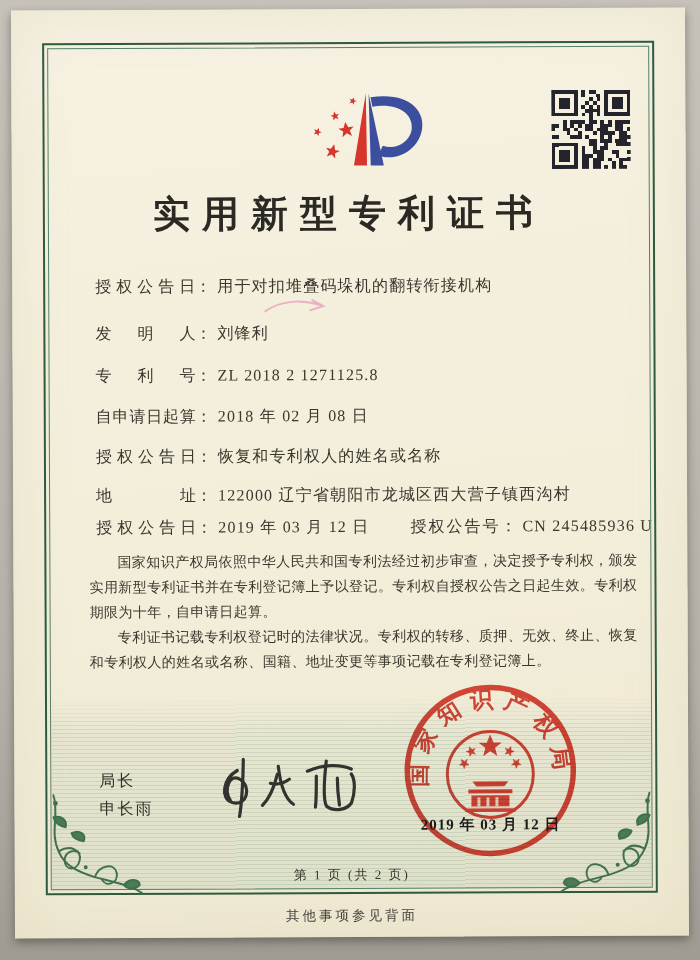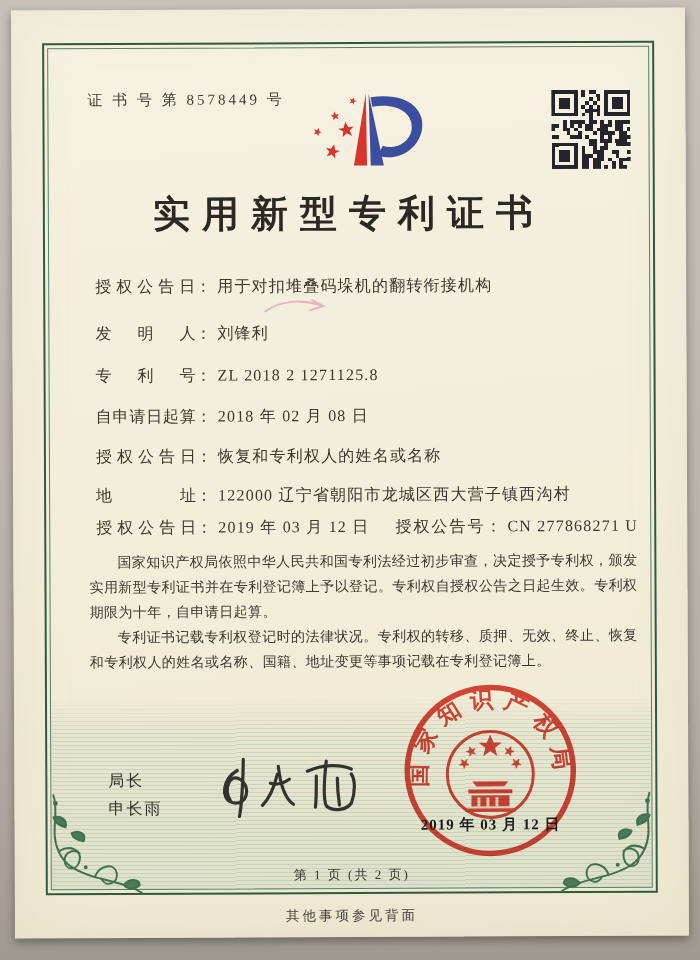--- a/index.html
+++ b/index.html
@@ -26,25 +26,25 @@
   .cert-no{position:absolute;left:43px;top:46px;font-size:15px;letter-spacing:3px;color:#403d37;}
   .logo{position:absolute;left:253px;top:45px;width:135px;height:84px;}
   .qr{position:absolute;left:507px;top:47px;width:79px;height:79px;}
   .title{position:absolute;left:0;top:145px;width:100%;text-align:center;
          font-size:37px;font-weight:bold;letter-spacing:12px;color:#2b2923;}
   .field-row{position:absolute;left:50px;width:545px;font-size:16px;white-space:nowrap;color:#3a372f;}
   .flabel{display:inline-block;width:100px;text-align:justify;text-align-last:justify;}
   .flabel2{display:inline-block;letter-spacing:2px;}
   .colon{display:inline-block;margin-right:6px;}
   .fvalue{letter-spacing:1.2px;}
-  .second{margin-left:26px;}
+  .second{margin-left:41px;}
   .paras{position:absolute;left:43px;top:506px;width:548px;font-size:14px;
          line-height:1.78;letter-spacing:.4px;color:#3b382f;text-align:justify;}
   .paras p{text-indent:2em;}
-  .signoff{position:absolute;left:61px;font-size:16px;letter-spacing:2px;color:#33302a;}
+  .signoff{position:absolute;left:52px;font-size:16px;letter-spacing:2px;color:#33302a;}
   .sig{position:absolute;left:160px;top:710px;width:150px;height:66px;}
   .seal{position:absolute;left:355px;top:639px;width:176px;height:176px;
         mix-blend-mode:multiply;opacity:.92;}
   .seal-date{position:absolute;left:323px;top:772px;width:240px;text-align:center;
              font-size:15px;letter-spacing:1px;color:#1c1b19;font-weight:bold;z-index:5;}
   .page-num{position:absolute;left:0;top:822px;width:100%;text-align:center;font-size:13px;
             letter-spacing:2px;color:#3a372f;z-index:5;}
   .footer-note{position:absolute;left:31px;top:898px;width:612px;text-align:center;
                font-size:13.5px;letter-spacing:3px;color:#45423a;}
   .corner{position:absolute;width:98px;height:102px;z-index:2;}
@@ -54,21 +54,20 @@
   svg{display:block;}
 </style>
 </head>
 <body>
 
 <div class="stage">
   <div class="paper">
     <div class="frame">
       <div class="band"></div>
 
-      <div class="cert-no">证 书 号 第 8578449 号</div>
 
       <div class="logo">
         <svg viewBox="0 0 140 90" width="135" height="84">
           <defs>
             <path id="star" d="M0,-10 L2.94,-3.09 L9.51,-3.09 L4.05,1.18 L5.88,8.09 L0,4 L-5.88,8.09 L-4.05,1.18 L-9.51,-3.09 L-2.94,-3.09 Z"></path>
           </defs>
           <g fill="var(--logo-red)">
             <use href="#star" transform="translate(57,13) scale(0.42) rotate(18)"></use>
             <use href="#star" transform="translate(38,29) scale(0.50) rotate(-12)"></use>
             <use href="#star" transform="translate(19,46) scale(0.46) rotate(22)"></use>
@@ -335,21 +334,21 @@
       <div class="field-row" style="top:362px">
         <span class="flabel">自申请日起算</span><span class="colon">：</span><span class="fvalue">2018 年 02 月 08 日</span>
       </div>
       <div class="field-row" style="top:402px">
         <span class="flabel">授权公告日</span><span class="colon">：</span><span class="fvalue">恢复和专利权人的姓名或名称</span>
       </div>
       <div class="field-row" style="top:441px">
         <span class="flabel">地址</span><span class="colon">：</span><span class="fvalue">122000 辽宁省朝阳市龙城区西大营子镇西沟村</span>
       </div>
       <div class="field-row" style="top:473px">
-        <span class="flabel">授权公告日</span><span class="colon">：</span><span class="fvalue">2019 年 03 月 12 日</span><span class="flabel2 second">授权公告号</span><span class="colon">：</span><span class="fvalue">CN 277868271 U</span>
+        <span class="flabel">授权公告日</span><span class="colon">：</span><span class="fvalue">2019 年 03 月 12 日</span><span class="flabel2 second">授权公告号</span><span class="colon">：</span><span class="fvalue">CN 245485936 U</span>
       </div>
 
       <div class="paras">
         <p>国家知识产权局依照中华人民共和国专利法经过初步审查，决定授予专利权，颁发实用新型专利证书并在专利登记簿上予以登记。专利权自授权公告之日起生效。专利权期限为十年，自申请日起算。</p>
         <p>专利证书记载专利权登记时的法律状况。专利权的转移、质押、无效、终止、恢复和专利权人的姓名或名称、国籍、地址变更等事项记载在专利登记簿上。</p>
       </div>
 
       <div class="signoff" style="top:726px">局长</div>
       <div class="signoff" style="top:754px">申长雨</div>
 

